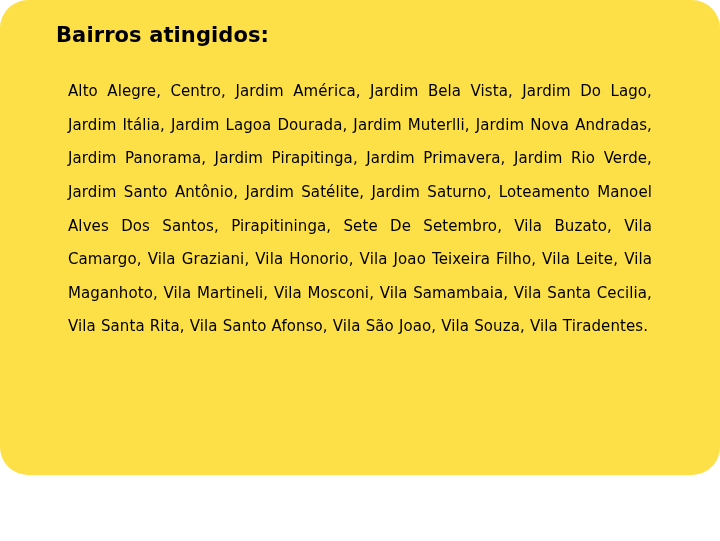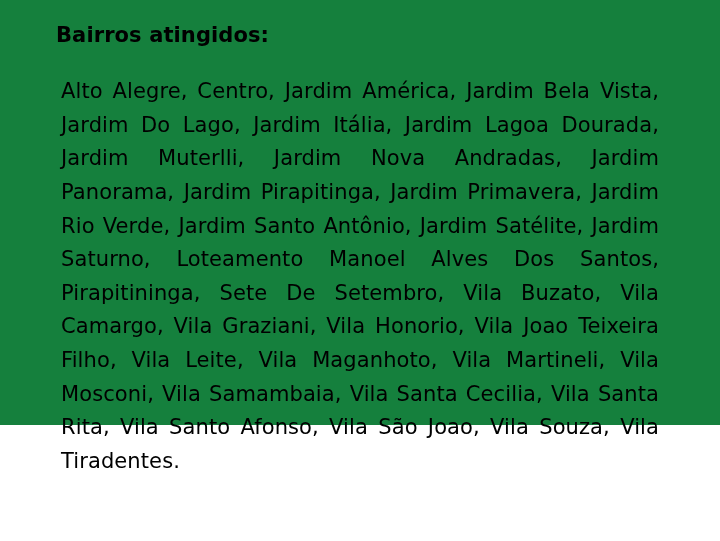--- a/index.html
+++ b/index.html
@@ -9,38 +9,39 @@
   body {
     width: 720px;
     height: 541px;
     background: #ffffff;
     font-family: "DejaVu Sans", sans-serif;
     color: #000000;
     overflow: hidden;
   }
   .slide {
     width: 720px;
-    height: 425px;
+    height: 475px;
     box-sizing: border-box;
     padding: 22px 56px 0 56px;
-    background: #15803d;
+    background: #fde047;
+    border-radius: 28px;
   }
   .heading {
     font-size: 21px;
     font-weight: bold;
     line-height: 1.3;
     margin: 0 0 26px 0;
     letter-spacing: 0.1px;
   }
   .body-text {
-    font-size: 21px;
+    font-size: 15px;
     line-height: 33.6px;
     text-align: justify;
     text-justify: inter-word;
-    margin: 5px;
+    margin: 12px;
     letter-spacing: 0.1px;
     word-spacing: 0.2px;
   }
 </style>
 </head>
 <body>
 
 <div class="slide">
   <h1 class="heading">Bairros atingidos:</h1>
   <p class="body-text">Alto Alegre, Centro, Jardim América, Jardim Bela Vista, Jardim Do Lago, Jardim Itália, Jardim Lagoa Dourada, Jardim Muterlli, Jardim Nova Andradas, Jardim Panorama, Jardim Pirapitinga, Jardim Primavera, Jardim Rio Verde, Jardim Santo Antônio, Jardim Satélite, Jardim Saturno, Loteamento Manoel Alves Dos Santos, Pirapitininga, Sete De Setembro, Vila Buzato, Vila Camargo, Vila Graziani, Vila Honorio, Vila Joao Teixeira Filho, Vila Leite, Vila Maganhoto, Vila Martineli, Vila Mosconi, Vila Samambaia, Vila Santa Cecilia, Vila Santa Rita, Vila Santo Afonso, Vila São Joao, Vila Souza, Vila Tiradentes.</p>

